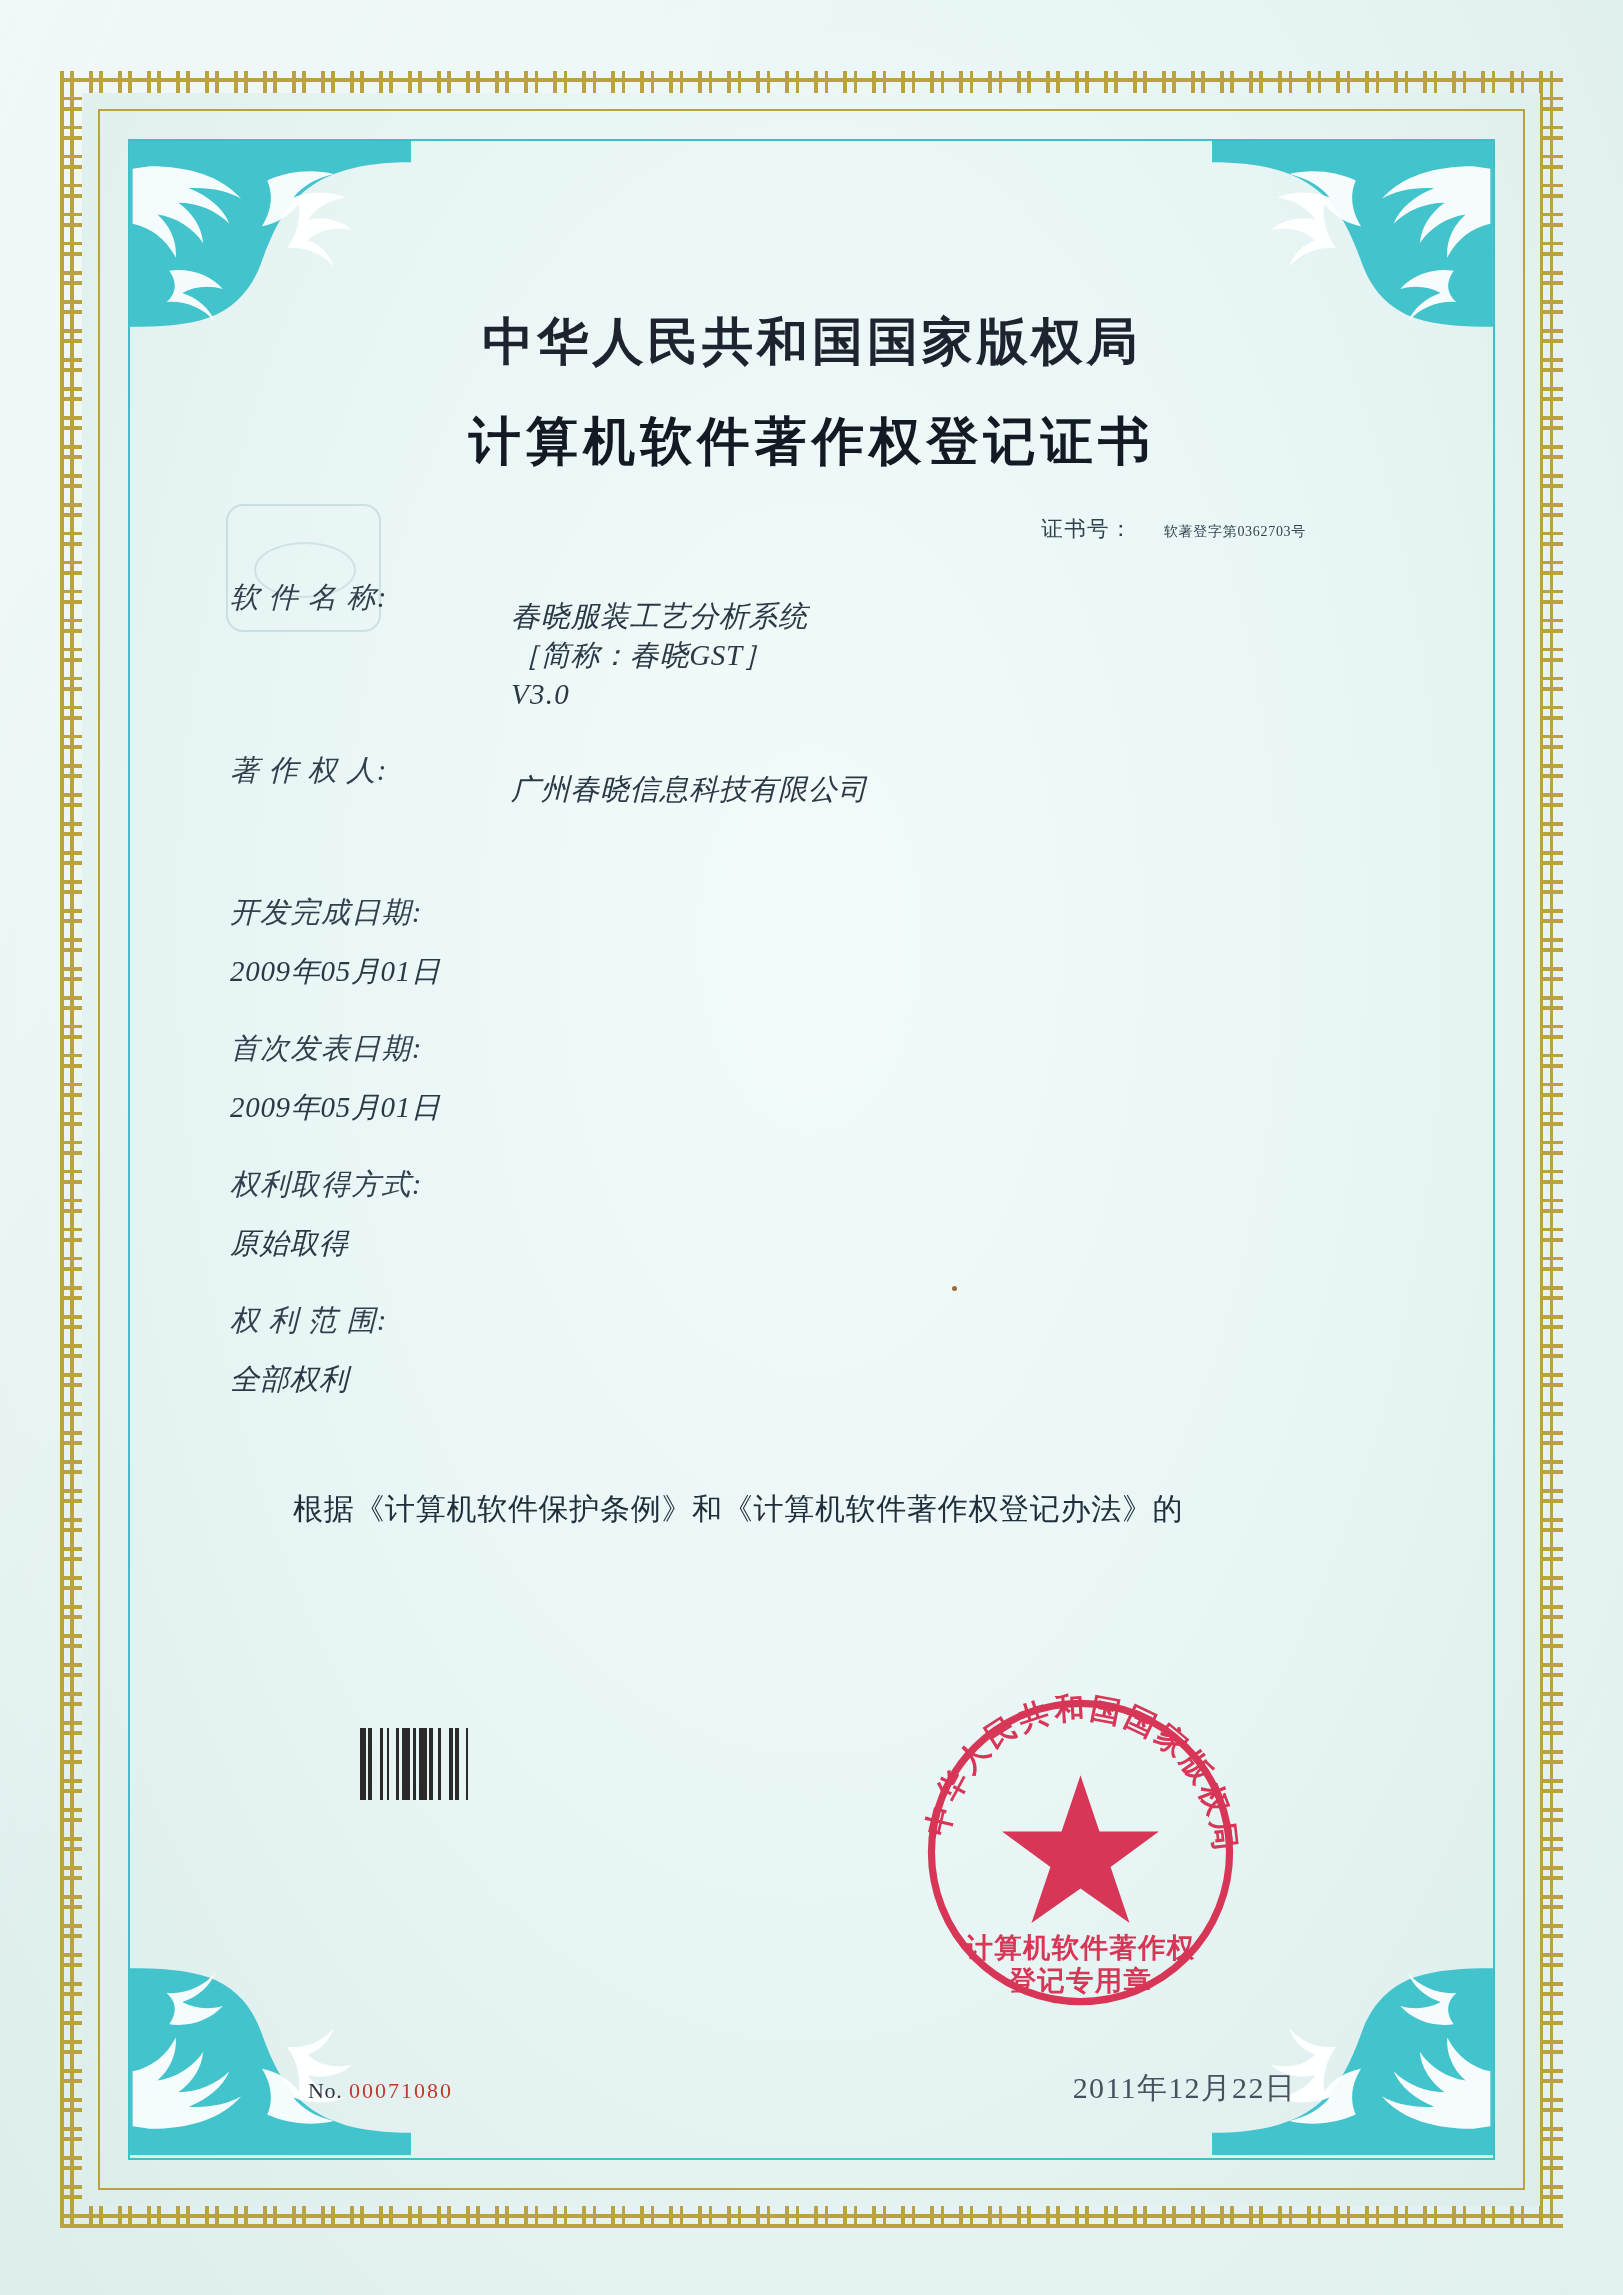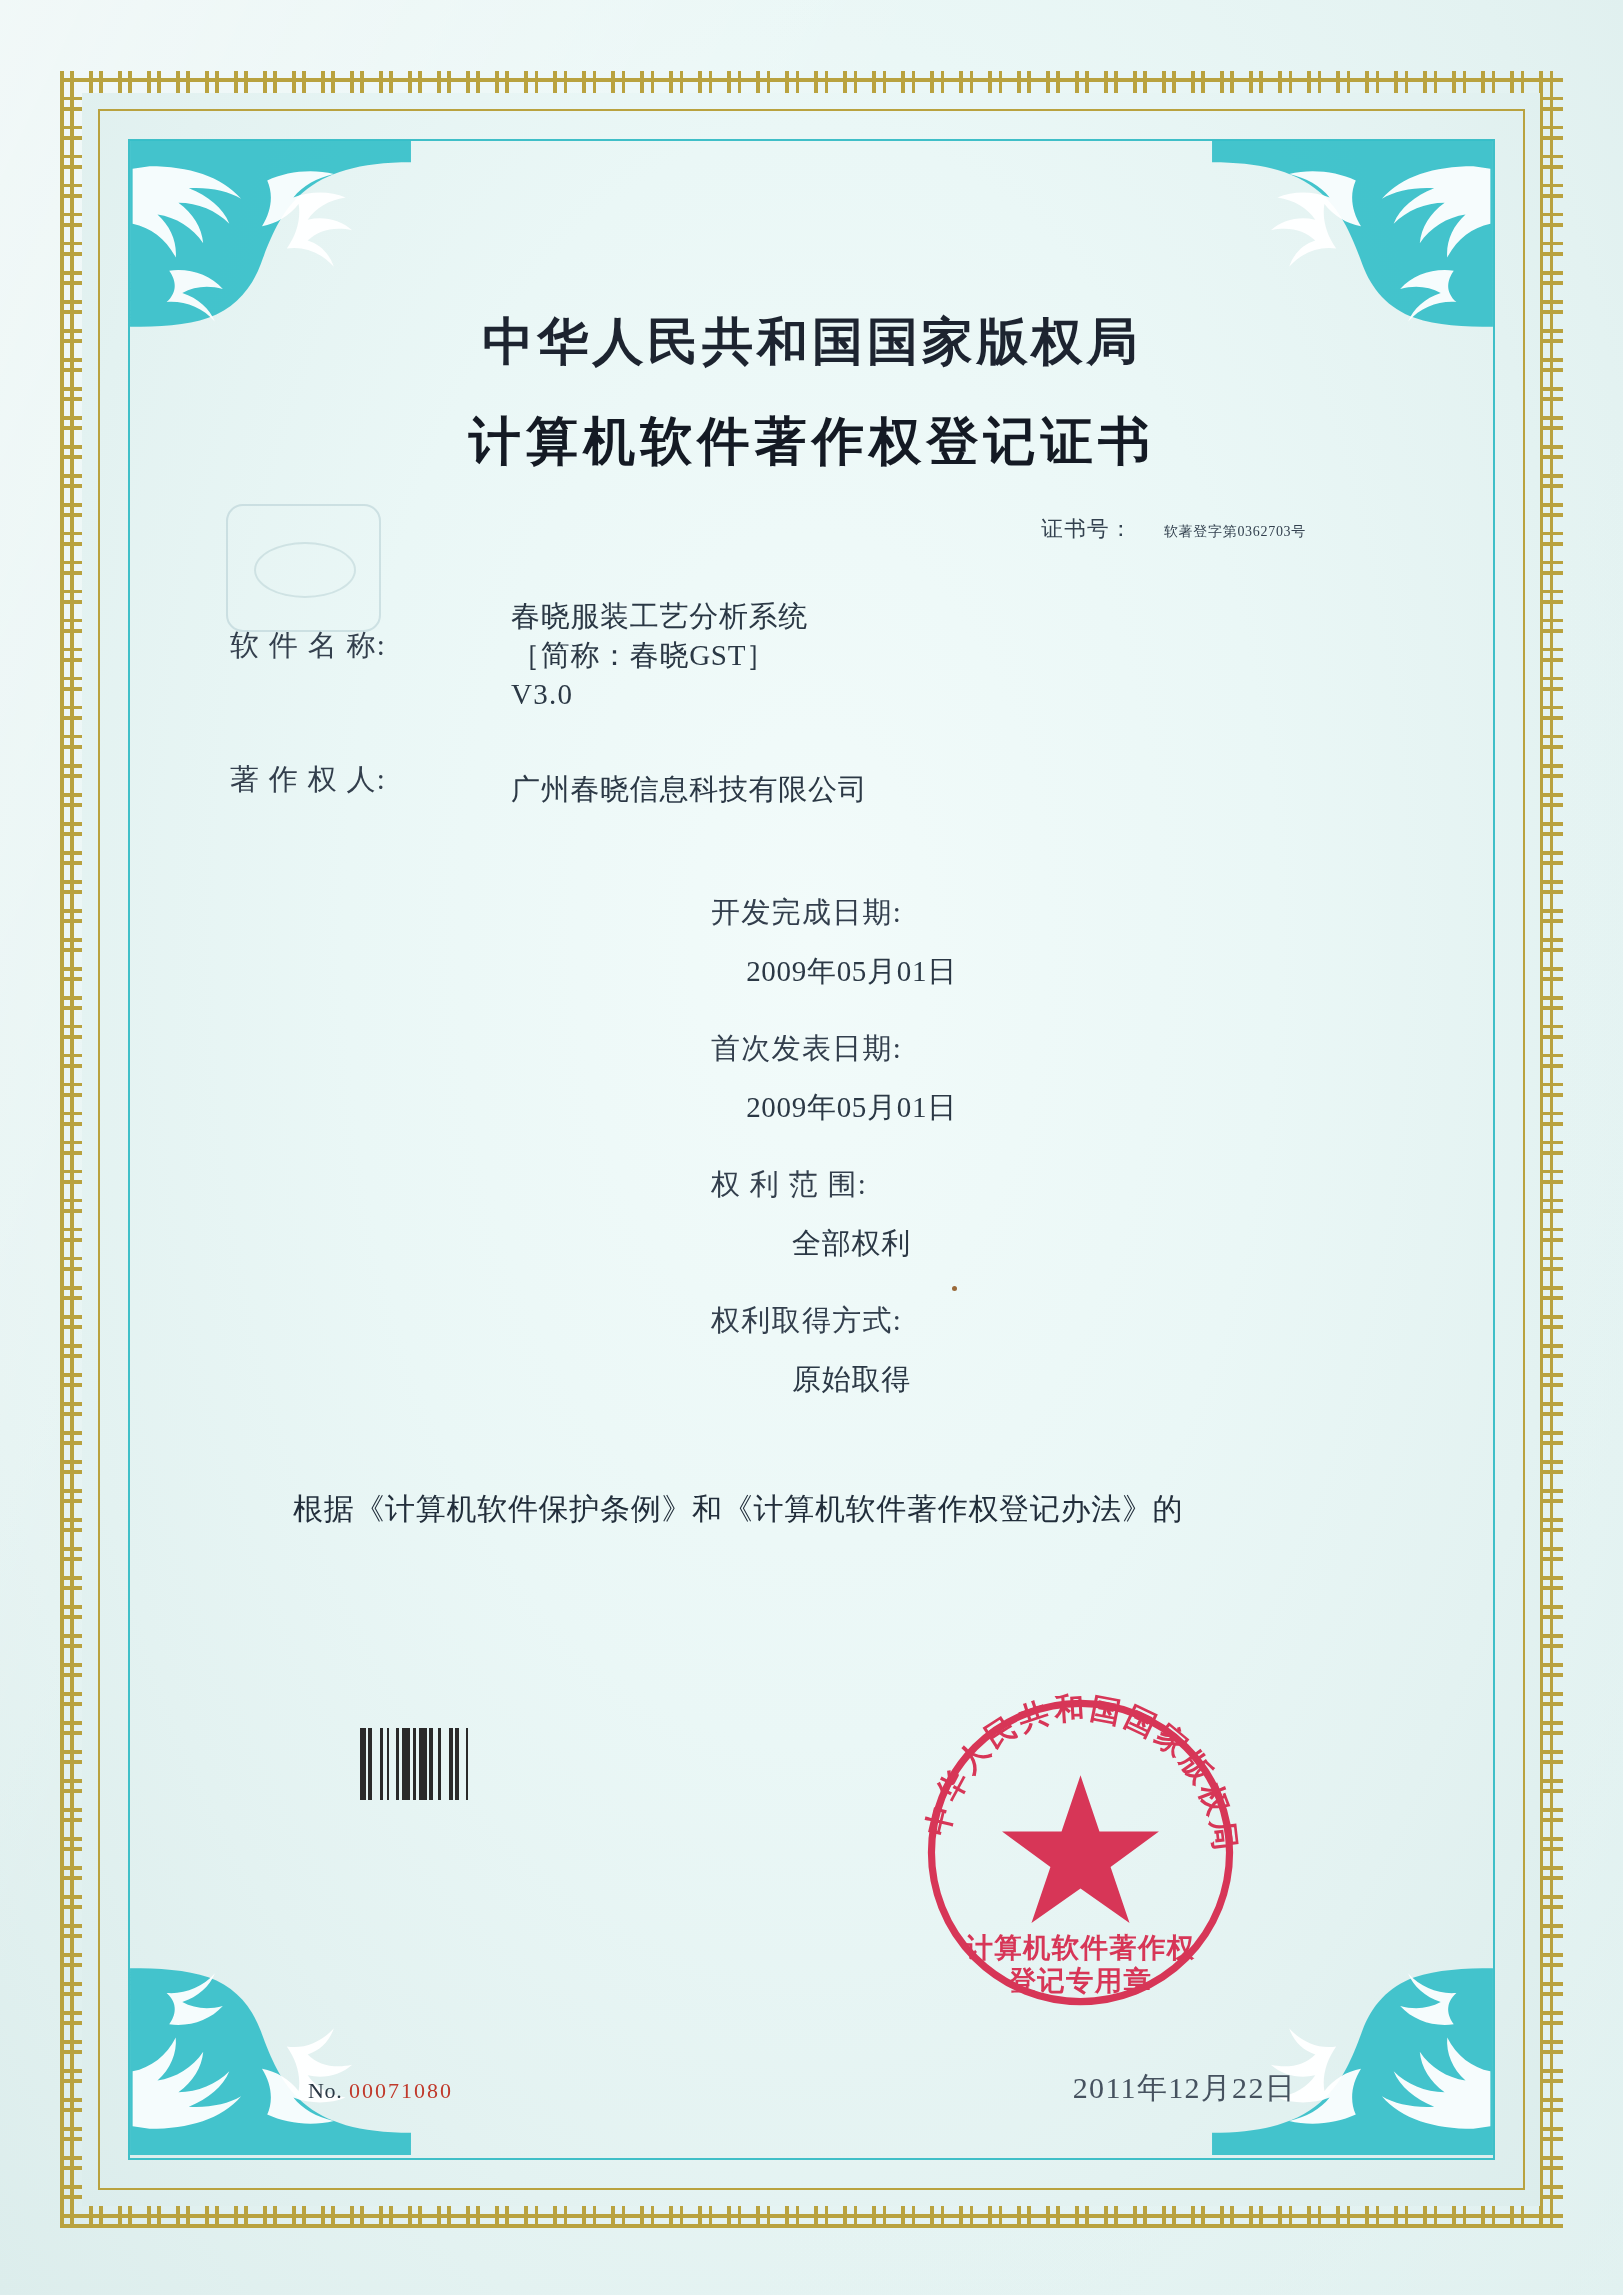--- a/index.html
+++ b/index.html
@@ -149,23 +149,24 @@
     letter-spacing: 1.3px;
   }
   .cert-no-value {
     font-size: 14px;
     margin-left: 31px;
     letter-spacing: 0.7px;
   }
 
   .field {
     display: flex;
-    align-items: center;
+    align-items: flex-start;
     margin-top: 22px;
     color: #2b3845;
+    font-style: italic;
   }
   .field-label {
     width: 281px;
     min-width: 281px;
     font-size: 29px;
     letter-spacing: 1.3px;
     text-align: justify;
     color: #333f4d;
   }
   .field-value {
@@ -370,26 +371,26 @@
     <div class="fields-mid">
       <div class="field">
         <div class="field-label">开发完成日期:</div>
         <div class="field-value">2009年05月01日</div>
       </div>
       <div class="field">
         <div class="field-label">首次发表日期:</div>
         <div class="field-value">2009年05月01日</div>
       </div>
       <div class="field">
+        <div class="field-label">权利取得方式:</div>
+        <div class="field-value">原始取得</div>
+      </div>
+      <div class="field">
         <div class="field-label">权 利 范 围:</div>
         <div class="field-value">全部权利</div>
-      </div>
-      <div class="field">
-        <div class="field-label">权利取得方式:</div>
-        <div class="field-value">原始取得</div>
       </div>
     </div>
 
     <div class="statement">
       <p class="indent">根据《计算机软件保护条例》和《计算机软件著作权登记办法》的</p>
     </div>
 
     <div class="barcode" id="barcode">
         <i style="width: 5.9px; background: rgb(42, 42, 42);"></i>
         <i style="width: 2.6px; background: transparent;"></i>

